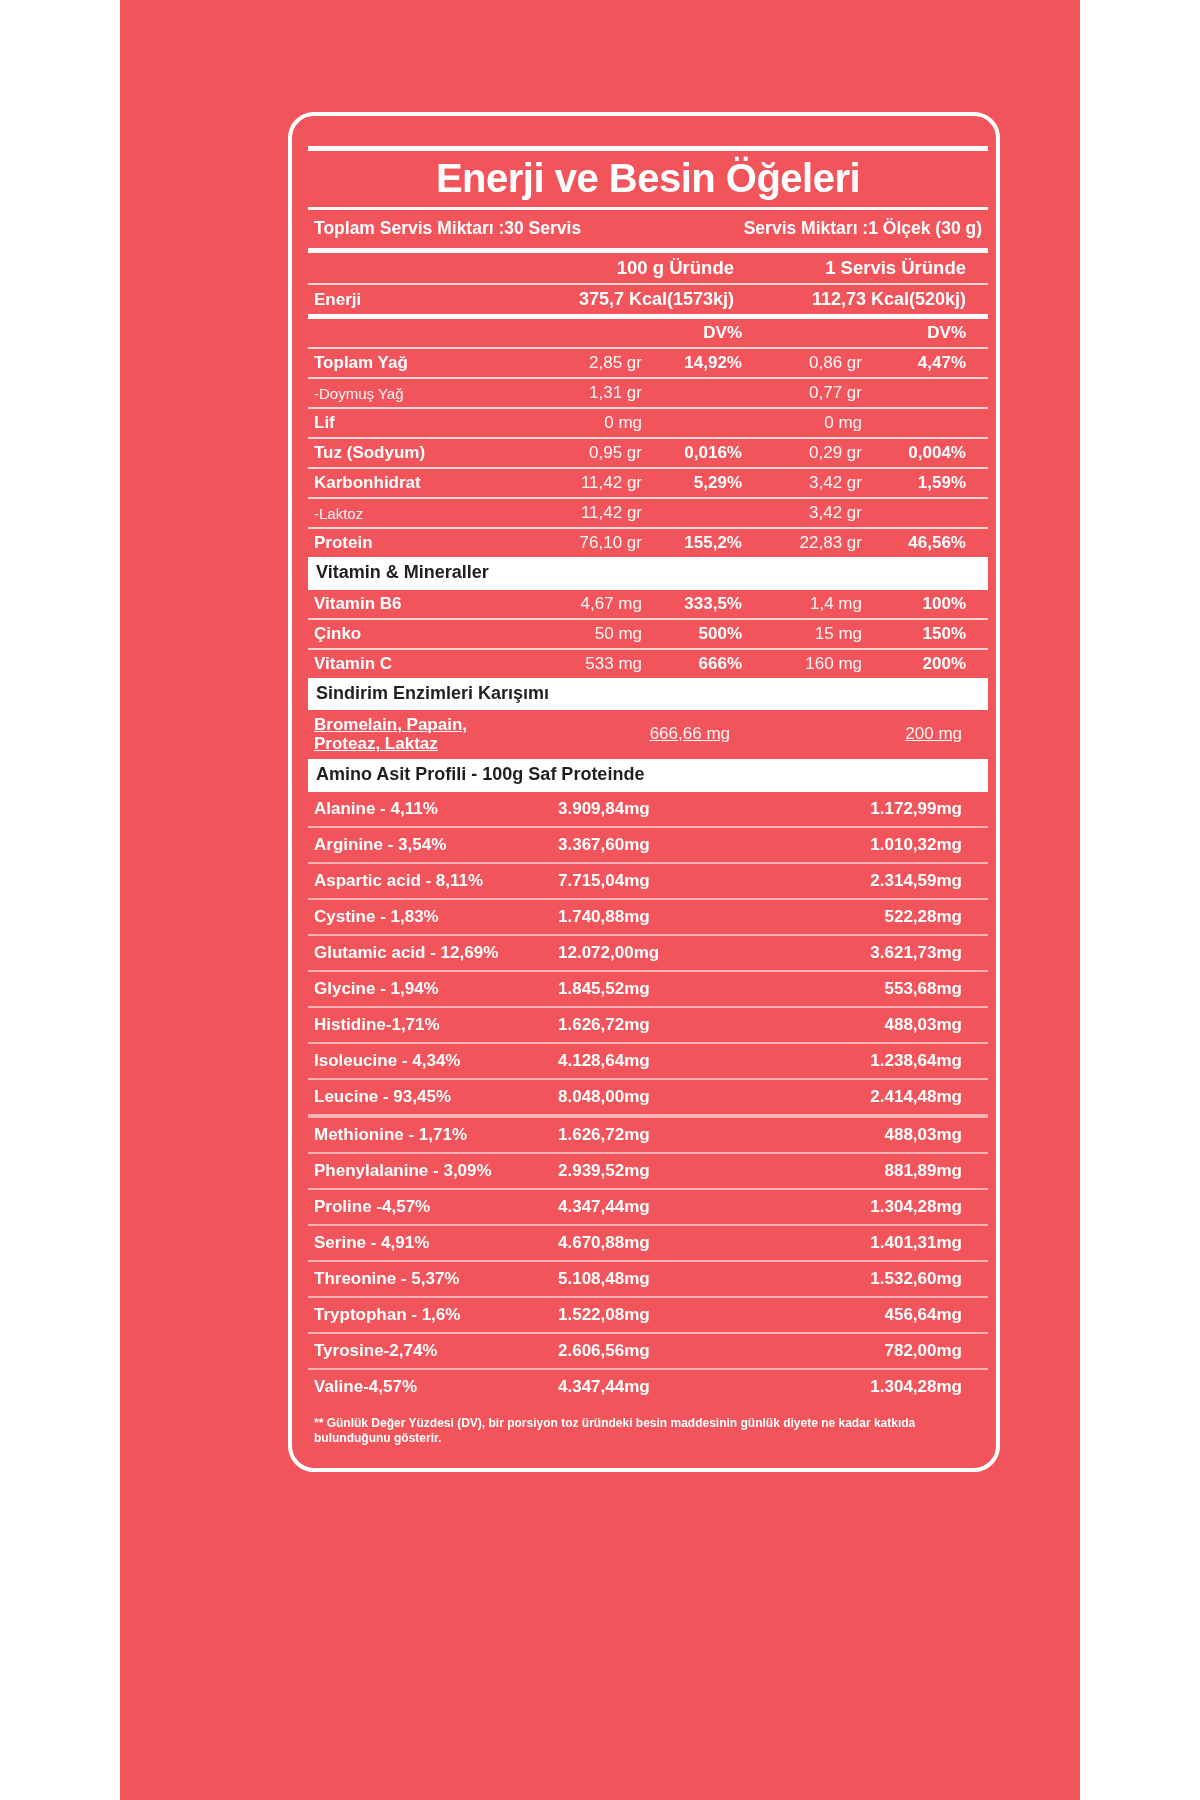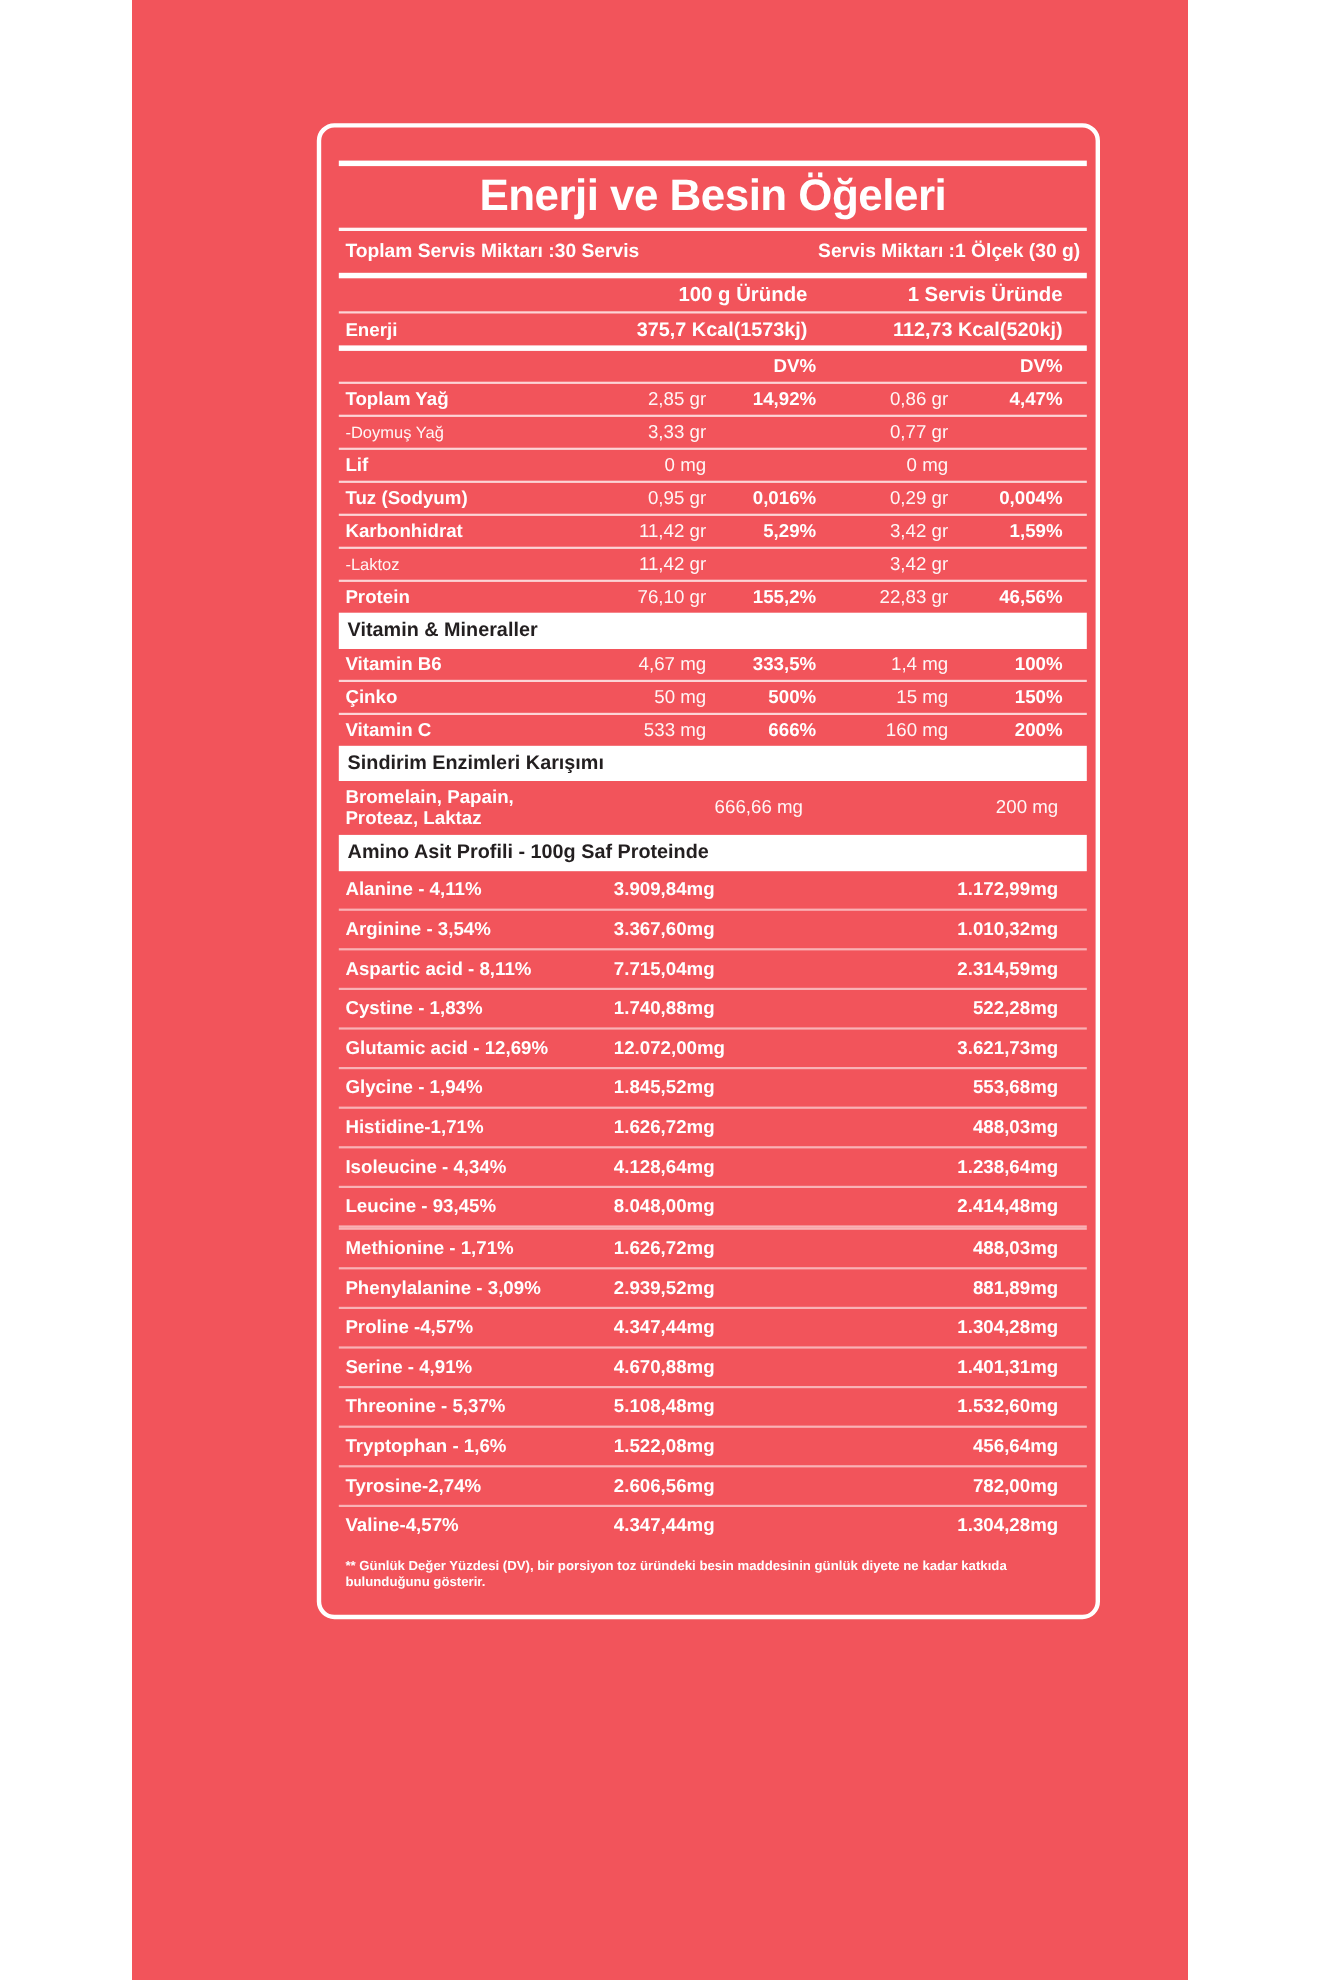--- a/index.html
+++ b/index.html
@@ -25,21 +25,21 @@
   }
 
   
   #card {
     position: absolute;
     left: 168px;
     top: 112px;
     width: 712px;
     height: 1360px;
     border: 4px solid #ffffff;
-    border-radius: 16px;
+    border-radius: 26px;
     box-sizing: border-box;
   }
 
   #inner {
     position: absolute;
     left: 16px;
     top: 30px;
     width: 680px;
   }
 
@@ -124,20 +124,21 @@
   }
 
   
   .enzrow {
     display: grid;
     grid-template-columns: 196px 212px 8px 208px 44px;
     align-items: center;
     color: #ffffff;
     padding: 5px 4px 6px 6px;
     column-gap: 8px;
+    text-decoration: underline;
   }
   .enzrow .c-name {
     font-weight: bold;
     font-size: 17px;
     line-height: 1.12;
     text-align: left;
   }
   .enzrow .c-v1, .enzrow .c-v2 {
     text-align: right;
     font-size: 17px;
@@ -220,21 +221,21 @@
           <div class="trow">
             <span class="c-name">Toplam Yağ</span>
             <span class="c-v1">2,85 gr</span>
             <span class="c-dv1">14,92%</span>
             <span class="c-v2">0,86 gr</span>
             <span class="c-dv2">4,47%</span>
           </div>
           <div class="rule-thin"></div>
           <div class="trow sub">
             <span class="c-name">-Doymuş Yağ</span>
-            <span class="c-v1">3,33 gr</span>
+            <span class="c-v1">1,31 gr</span>
             <span class="c-dv1"></span>
             <span class="c-v2">0,77 gr</span>
             <span class="c-dv2"></span>
           </div>
           <div class="rule-thin"></div>
           <div class="trow">
             <span class="c-name">Lif</span>
             <span class="c-v1">0 mg</span>
             <span class="c-dv1"></span>
             <span class="c-v2">0 mg</span>

